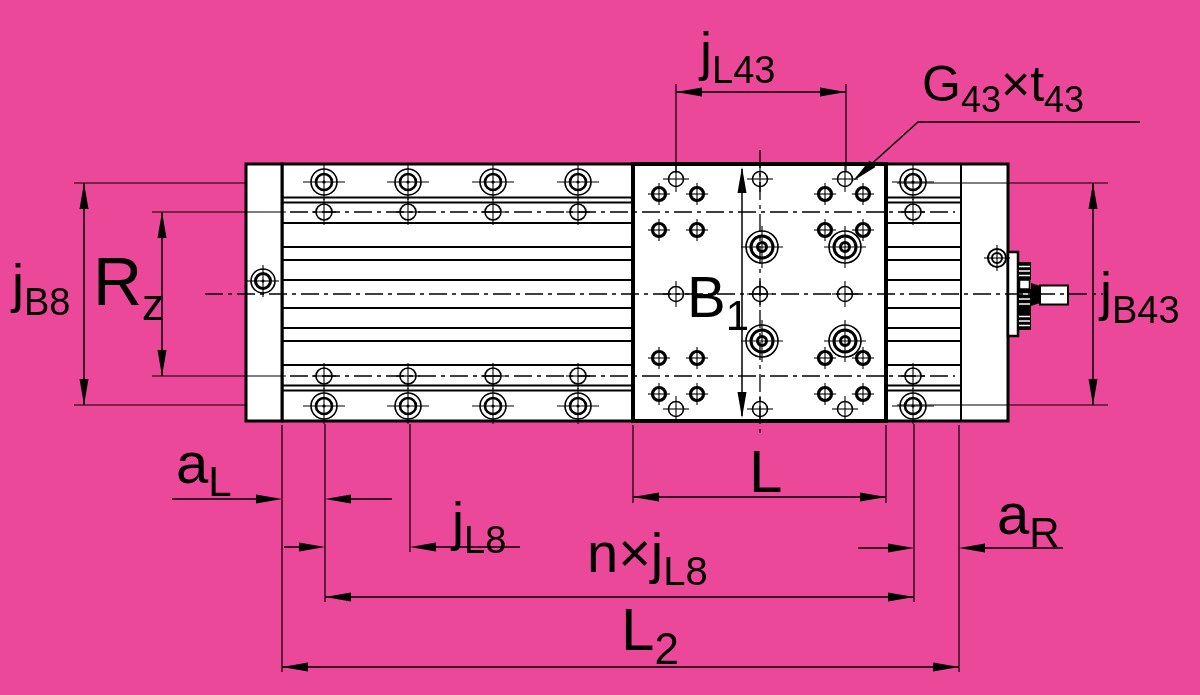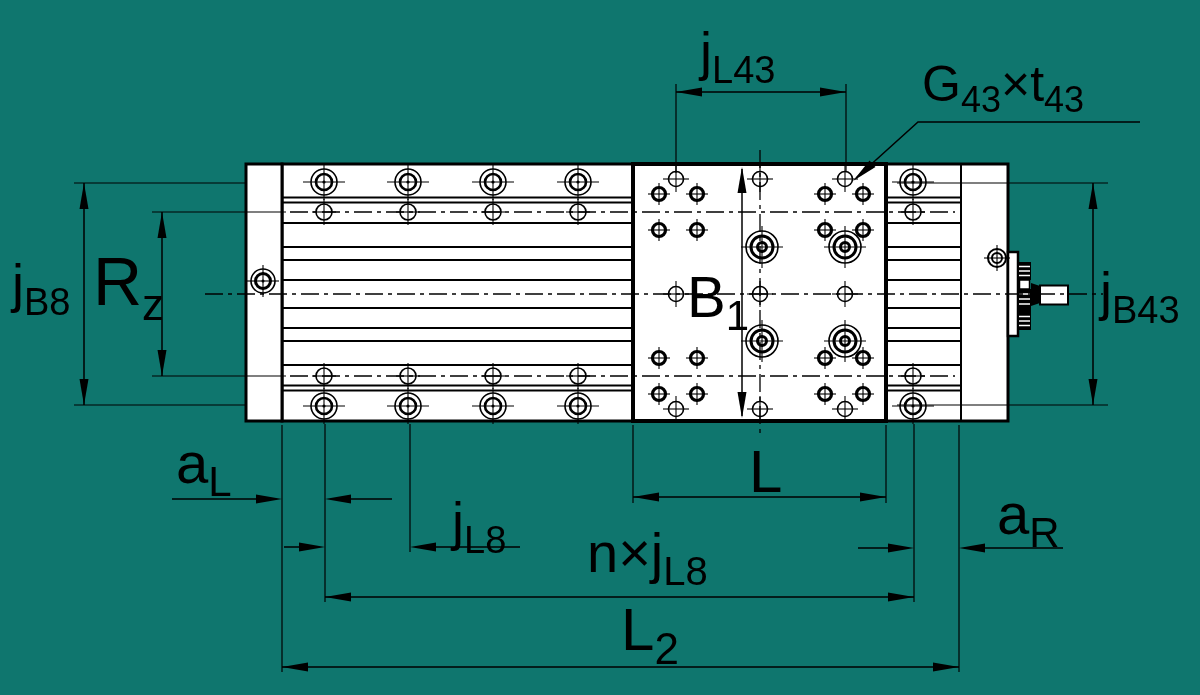--- a/index.html
+++ b/index.html
@@ -1,16 +1,16 @@
 <!DOCTYPE html>
 <html><head>
 <meta charset="utf-8">
 <style>
   html,body{margin:0;padding:0;background:#ffffff;}
-  .stage{position:relative;width:1200px;height:695px;background:#0f766e;overflow:hidden;}
+  .stage{position:relative;width:1200px;height:695px;background:#ec4899;overflow:hidden;}
   svg{display:block;}
   .lbl{font-family:"Liberation Sans","DejaVu Sans",sans-serif;fill:#000;}
 </style>
 </head>
 <body>
 
 <div class="stage">
 <svg width="1200" height="695" viewBox="0 0 1200 695">
 
   <defs>

